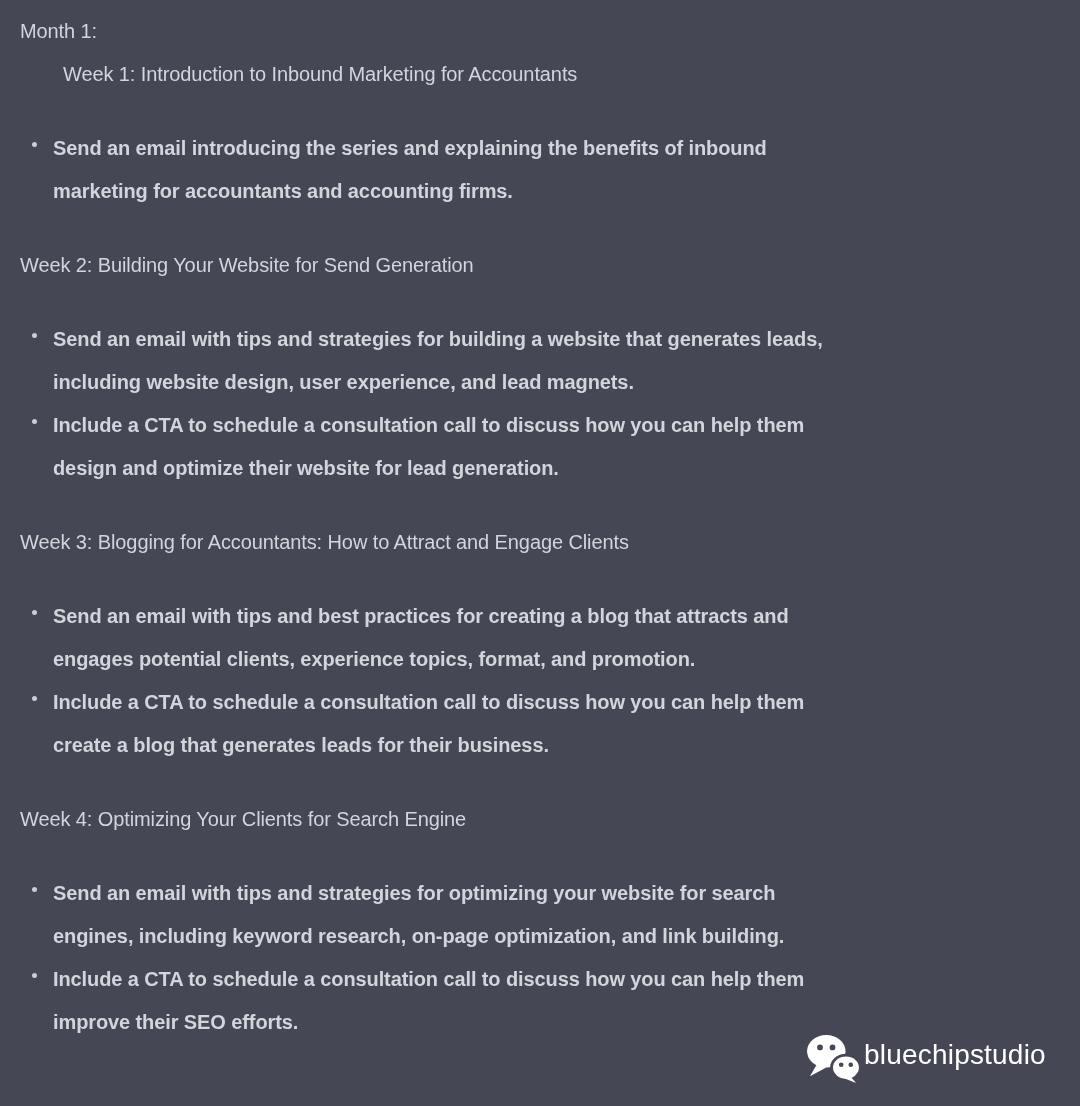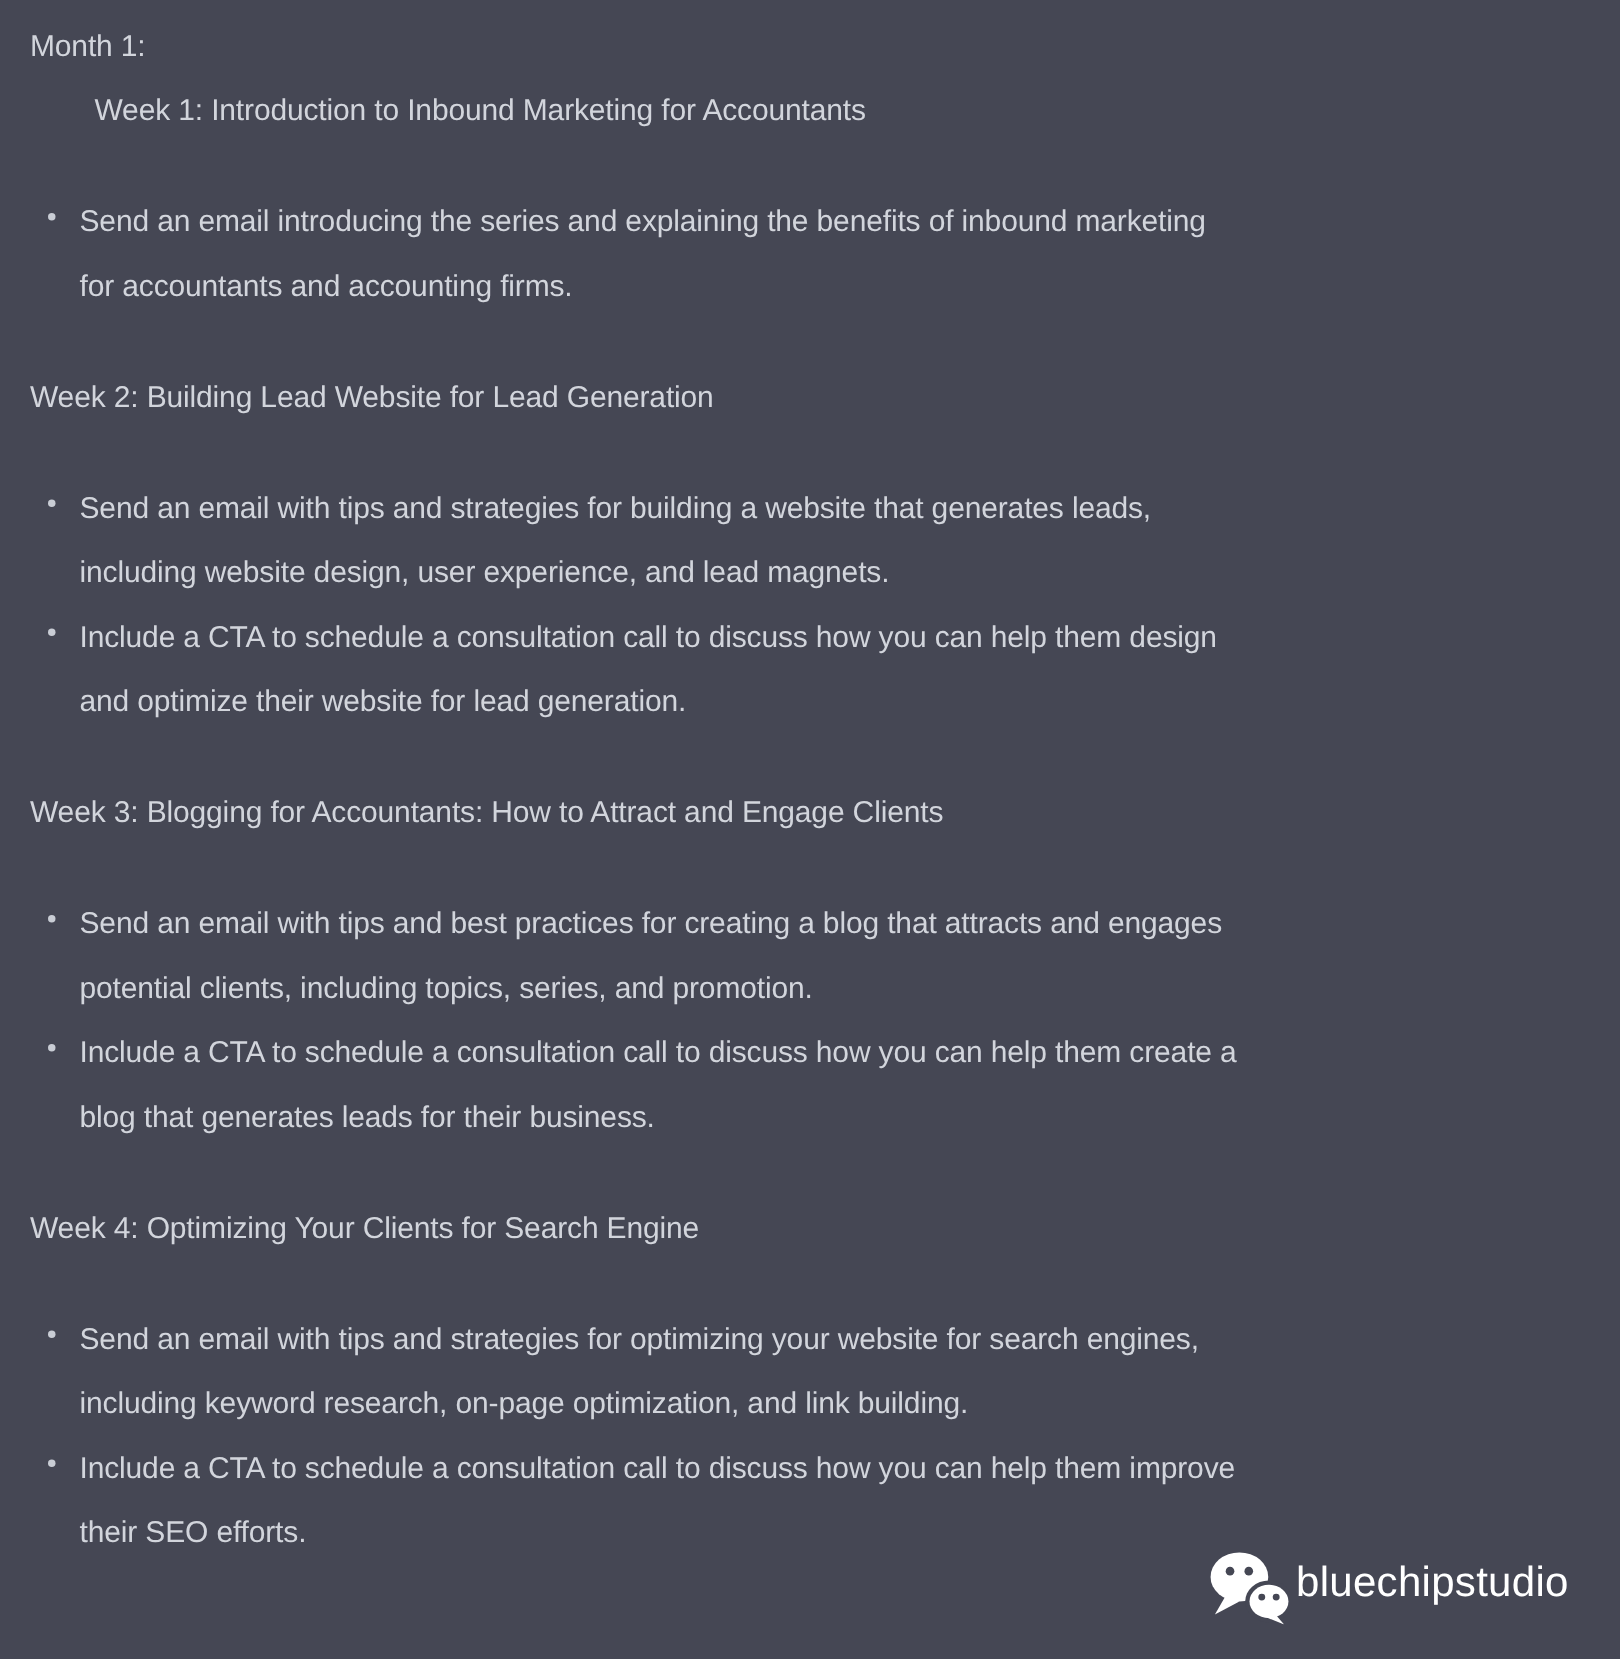--- a/index.html
+++ b/index.html
@@ -42,20 +42,21 @@
   }
   ul.bullet-list {
     list-style: none;
     margin: 31px 0 0 0;
     padding: 0;
   }
   ul.bullet-list li {
     position: relative;
     padding-left: 33px;
     margin: 0;
+    font-weight: bold;
   }
   ul.bullet-list li .dot {
     position: absolute;
     left: 12px;
     top: 15px;
     width: 5px;
     height: 5px;
     border-radius: 50%;
     background: #c9cdd5;
   }
@@ -90,30 +91,30 @@
   <div class="content">
     <div class="para">Month 1:</div>
     <div id="sections">
         <div class="section">
           <div class="week-heading">Week 1: Introduction to Inbound Marketing for Accountants</div>
           <ul class="bullet-list">
             <li><span class="dot"></span><span>Send an email introducing the series and explaining the benefits of inbound marketing for accountants and accounting firms.</span></li>
           </ul>
         </div>
         <div class="section">
-          <div class="week-heading">Week 2: Building Lead Website for Lead Generation</div>
+          <div class="week-heading">Week 2: Building Your Website for Send Generation</div>
           <ul class="bullet-list">
             <li><span class="dot"></span><span>Send an email with tips and strategies for building a website that generates leads, including website design, user experience, and lead magnets.</span></li>
             <li><span class="dot"></span><span>Include a CTA to schedule a consultation call to discuss how you can help them design and optimize their website for lead generation.</span></li>
           </ul>
         </div>
         <div class="section">
           <div class="week-heading">Week 3: Blogging for Accountants: How to Attract and Engage Clients</div>
           <ul class="bullet-list">
-            <li><span class="dot"></span><span>Send an email with tips and best practices for creating a blog that attracts and engages potential clients, including topics, series, and promotion.</span></li>
+            <li><span class="dot"></span><span>Send an email with tips and best practices for creating a blog that attracts and engages potential clients, experience topics, format, and promotion.</span></li>
             <li><span class="dot"></span><span>Include a CTA to schedule a consultation call to discuss how you can help them create a blog that generates leads for their business.</span></li>
           </ul>
         </div>
         <div class="section">
           <div class="week-heading">Week 4: Optimizing Your Clients for Search Engine</div>
           <ul class="bullet-list">
             <li><span class="dot"></span><span>Send an email with tips and strategies for optimizing your website for search engines, including keyword research, on-page optimization, and link building.</span></li>
             <li><span class="dot"></span><span>Include a CTA to schedule a consultation call to discuss how you can help them improve their SEO efforts.</span></li>
           </ul>
         </div>

